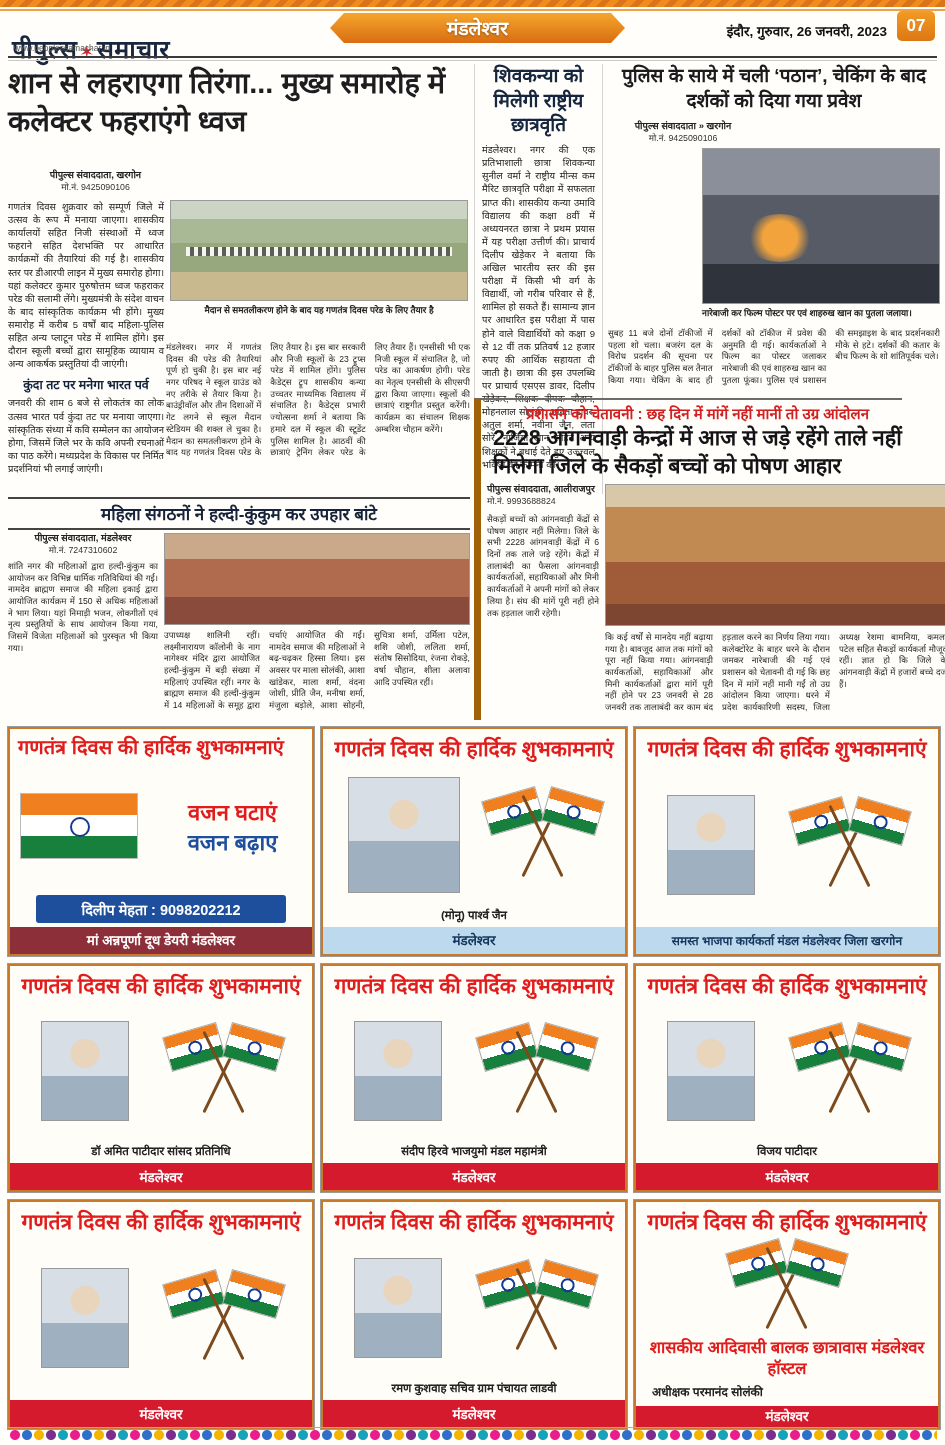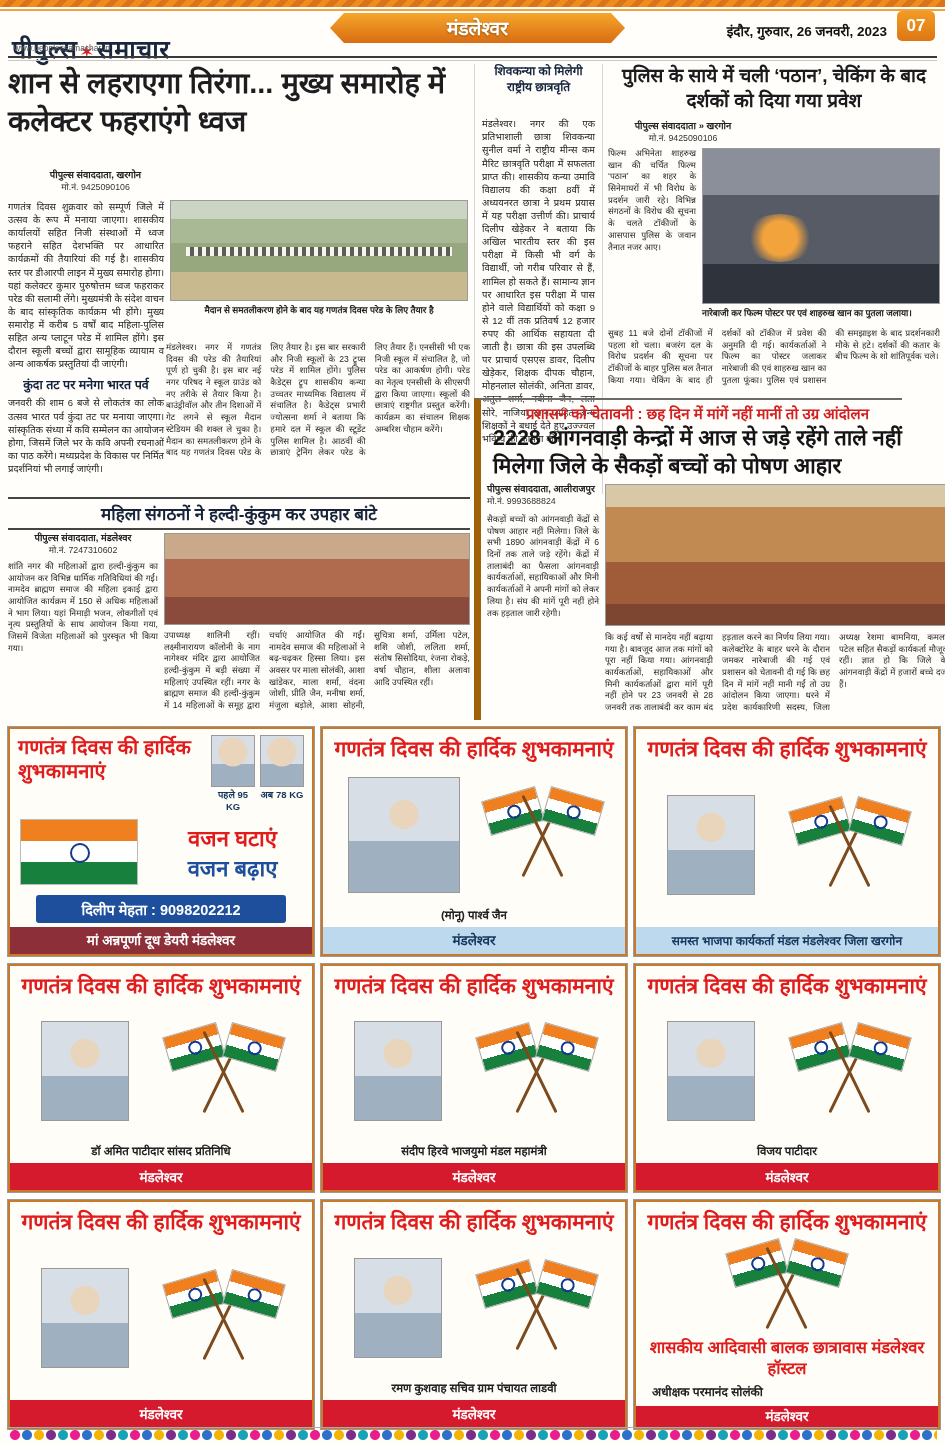--- a/index.html
+++ b/index.html
@@ -51,21 +51,21 @@
   #lead .byline{position:absolute;left:0;top:104px;width:175px}
   #lead .lcol{position:absolute;left:0;top:136px;width:156px;height:296px}
   #lead .lcol h3{font-size:12.5px;font-weight:800;text-align:center;margin:6px 0 3px;color:#14233c}
   #lead .photo{position:absolute;left:162px;top:136px;width:298px;height:101px}
   #lead .pcap{position:absolute;left:162px;top:240px;width:298px;text-align:center}
   #lead .subhead{position:absolute;left:156px;top:255px;width:306px;text-align:center;font-size:15.5px;font-weight:800;color:#16233a}
   #lead .cadbody{position:absolute;left:158px;top:278px;width:304px;height:154px}
 
   
   #schol{position:absolute;left:474px;top:64px;width:129px;height:430px;border-left:1px solid #d5d5d5;border-right:1px solid #d5d5d5;padding:0 7px}
-  #schol h2{font-size:12px;font-weight:800;text-align:center;line-height:1.3;color:#17263f;margin-bottom:22px}
+  #schol h2{font-size:19px;font-weight:800;text-align:center;line-height:1.3;color:#17263f;margin-bottom:5px}
 
   
   #pathan{position:absolute;left:608px;top:64px;width:332px;height:338px}
   #pathan h1{font-size:19px;line-height:1.3;font-weight:800;text-align:center;color:#1b1b1d}
   #pathan .byline{position:absolute;left:0;top:55px;width:150px}
   #pathan .lcol{position:absolute;left:0;top:84px;width:88px;height:158px}
   #pathan .photo{position:absolute;left:94px;top:84px;width:238px;height:156px}
   #pathan .pcap{position:absolute;left:94px;top:243px;width:238px}
   #pathan .bcols{position:absolute;left:0;top:264px;width:332px;height:72px}
 
@@ -186,64 +186,53 @@
     <h2>शिवकन्या को मिलेगी राष्ट्रीय छात्रवृति</h2>
     <p class="bodytxt">मंडलेश्वर। नगर की एक प्रतिभाशाली छात्रा शिवकन्या सुनील वर्मा ने राष्ट्रीय मीन्स कम मैरिट छात्रवृति परीक्षा में सफलता प्राप्त की। शासकीय कन्या उमावि विद्यालय की कक्षा 8वीं में अध्ययनरत छात्रा ने प्रथम प्रयास में यह परीक्षा उत्तीर्ण की। प्राचार्य दिलीप खेड़ेकर ने बताया कि अखिल भारतीय स्तर की इस परीक्षा में किसी भी वर्ग के विद्यार्थी, जो गरीब परिवार से हैं, शामिल हो सकते हैं। सामान्य ज्ञान पर आधारित इस परीक्षा में पास होने वाले विद्यार्थियों को कक्षा 9 से 12 वीं तक प्रतिवर्ष 12 हजार रुपए की आर्थिक सहायता दी जाती है। छात्रा की इस उपलब्धि पर प्राचार्य एसएस डावर, दिलीप खेड़ेकर, शिक्षक दीपक चौहान, मोहनलाल सोलंकी, अनिता डावर, अतुल शर्मा, नवीना जैन, लता सोरे, नाजिया खान सहित अन्य शिक्षकों ने बधाई देते हुए उज्ज्वल भविष्य की कामना की।</p>
   </section>
 
   <section id="pathan">
     <h1>पुलिस के साये में चली ‘पठान’, चेकिंग के बाद दर्शकों को दिया गया प्रवेश</h1>
     <div class="byline">
       <span class="nm">पीपुल्स संवाददाता » खरगोन</span>
       <span class="ph">मो.नं. 9425090106</span>
     </div>
-    <div class="lcol bodytxt sm">फिल्म अभिनेता शाहरुख खान की चर्चित फिल्म ‘पठान’ का शहर के सिनेमाघरों में भी विरोध के प्रदर्शन जारी रहे। विभिन्न संगठनों के विरोध की सूचना के चलते टॉकीजों के आसपास पुलिस के जवान तैनात नजर आए।</div>
     <div class="photo ph-pathan"></div>
     <div class="pcap cap">नारेबाजी कर फिल्म पोस्टर पर एवं शाहरुख खान का पुतला जलाया।</div>
     <div class="bcols bodytxt sm cols3">सुबह 11 बजे दोनों टॉकीजों में पहला शो चला। बजरंग दल के विरोध प्रदर्शन की सूचना पर टॉकीजों के बाहर पुलिस बल तैनात किया गया। चेकिंग के बाद ही दर्शकों को टॉकीज में प्रवेश की अनुमति दी गई। कार्यकर्ताओं ने फिल्म का पोस्टर जलाकर नारेबाजी की एवं शाहरुख खान का पुतला फूंका। पुलिस एवं प्रशासन की समझाइश के बाद प्रदर्शनकारी मौके से हटे। दर्शकों की कतार के बीच फिल्म के शो शांतिपूर्वक चले।</div>
   </section>
 
   <section id="angan">
     <div class="kicker">प्रशासन को चेतावनी : छह दिन में मांगें नहीं मानीं तो उग्र आंदोलन</div>
     <h1>2228 आंगनवाड़ी केन्द्रों में आज से जड़े रहेंगे ताले नहीं मिलेगा जिले के सैकड़ों बच्चों को पोषण आहार</h1>
     <div class="byline">
       <span class="nm">पीपुल्स संवाददाता, आलीराजपुर</span>
       <span class="ph">मो.नं. 9993688824</span>
     </div>
-    <div class="lcol bodytxt sm">सैकड़ों बच्चों को आंगनवाड़ी केंद्रों से पोषण आहार नहीं मिलेगा। जिले के सभी 1890 आंगनवाड़ी केंद्रों में 6 दिनों तक ताले जड़े रहेंगे। केंद्रों में तालाबंदी का फैसला आंगनवाड़ी कार्यकर्ताओं, सहायिकाओं और मिनी कार्यकर्ताओं ने अपनी मांगों को लेकर लिया है। संघ की मांगें पूरी नहीं होने तक हड़ताल जारी रहेगी।</div>
+    <div class="lcol bodytxt sm">सैकड़ों बच्चों को आंगनवाड़ी केंद्रों से पोषण आहार नहीं मिलेगा। जिले के सभी 2228 आंगनवाड़ी केंद्रों में 6 दिनों तक ताले जड़े रहेंगे। केंद्रों में तालाबंदी का फैसला आंगनवाड़ी कार्यकर्ताओं, सहायिकाओं और मिनी कार्यकर्ताओं ने अपनी मांगों को लेकर लिया है। संघ की मांगें पूरी नहीं होने तक हड़ताल जारी रहेगी।</div>
     <div class="photo ph-crowd"></div>
     <div class="bcols bodytxt sm cols3">कि कई वर्षों से मानदेय नहीं बढ़ाया गया है। बावजूद आज तक मांगों को पूरा नहीं किया गया। आंगनवाड़ी कार्यकर्ताओं, सहायिकाओं और मिनी कार्यकर्ताओं द्वारा मांगें पूरी नहीं होने पर 23 जनवरी से 28 जनवरी तक तालाबंदी कर काम बंद हड़ताल करने का निर्णय लिया गया। कलेक्टोरेट के बाहर धरने के दौरान जमकर नारेबाजी की गई एवं प्रशासन को चेतावनी दी गई कि छह दिन में मांगें नहीं मानी गईं तो उग्र आंदोलन किया जाएगा। धरने में प्रदेश कार्यकारिणी सदस्य, जिला अध्यक्ष रेशमा बामनिया, कमला पटेल सहित सैकड़ों कार्यकर्ता मौजूद रहीं। ज्ञात हो कि जिले के आंगनवाड़ी केंद्रों में हजारों बच्चे दर्ज हैं।</div>
   </section>
 
   <section id="haldi">
     <h2>महिला संगठनों ने हल्दी-कुंकुम कर उपहार बांटे</h2>
     <div class="byline">
       <span class="nm">पीपुल्स संवाददाता, मंडलेश्वर</span>
       <span class="ph">मो.नं. 7247310602</span>
     </div>
     <div class="lcol bodytxt sm">शांति नगर की महिलाओं द्वारा हल्दी-कुंकुम का आयोजन कर विभिन्न धार्मिक गतिविधियां की गईं। नामदेव ब्राह्मण समाज की महिला इकाई द्वारा आयोजित कार्यक्रम में 150 से अधिक महिलाओं ने भाग लिया। यहां निमाड़ी भजन, लोकगीतों एवं नृत्य प्रस्तुतियों के साथ आयोजन किया गया, जिसमें विजेता महिलाओं को पुरस्कृत भी किया गया।</div>
     <div class="photo ph-women"></div>
     <div class="bcols bodytxt sm cols3">उपाध्यक्ष शालिनी रहीं। लक्ष्मीनारायण कॉलोनी के नाग नागेश्वर मंदिर द्वारा आयोजित हल्दी-कुंकुम में बड़ी संख्या में महिलाएं उपस्थित रहीं। नगर के ब्राह्मण समाज की हल्दी-कुंकुम में 14 महिलाओं के समूह द्वारा चर्चाएं आयोजित की गईं। नामदेव समाज की महिलाओं ने बढ़-चढ़कर हिस्सा लिया। इस अवसर पर माला सोलंकी, आशा खांडेकर, माला शर्मा, वंदना जोशी, प्रीति जैन, मनीषा शर्मा, मंजुला बड़ोले, आशा सोहनी, सुचित्रा शर्मा, उर्मिला पटेल, शशि जोशी, ललिता शर्मा, संतोष सिसोदिया, रंजना रोकड़े, वर्षा चौहान, शीला अलावा आदि उपस्थित रहीं।</div>
   </section>
 
   <div id="ads">
 
     <div class="ad">
       <div class="aw-top">
         <div class="ad-title aw-title">गणतंत्र दिवस की हार्दिक शुभकामनाएं</div>
-        <div class="aw-pics">
-          <div class="aw-pic">
-            <div class="ad-photo ph-portrait"></div>
-            <div class="aw-lbl">पहले 95 KG</div>
-          </div>
-          <div class="aw-pic">
-            <div class="ad-photo ph-portrait"></div>
-            <div class="aw-lbl">अब 78 KG</div>
-          </div>
-        </div>
       </div>
       <div class="aw-mid">
         <div class="india-flag"></div>
         <div class="aw-slogans">
           <div class="aw-lose">वजन घटाएं</div>
           <div class="aw-gain">वजन बढ़ाए</div>
         </div>
       </div>
       <div class="aw-contact">दिलीप मेहता : 9098202212</div>
       <div class="ad-footer f-maroon">मां अन्नपूर्णा दूध डेयरी मंडलेश्वर</div>

